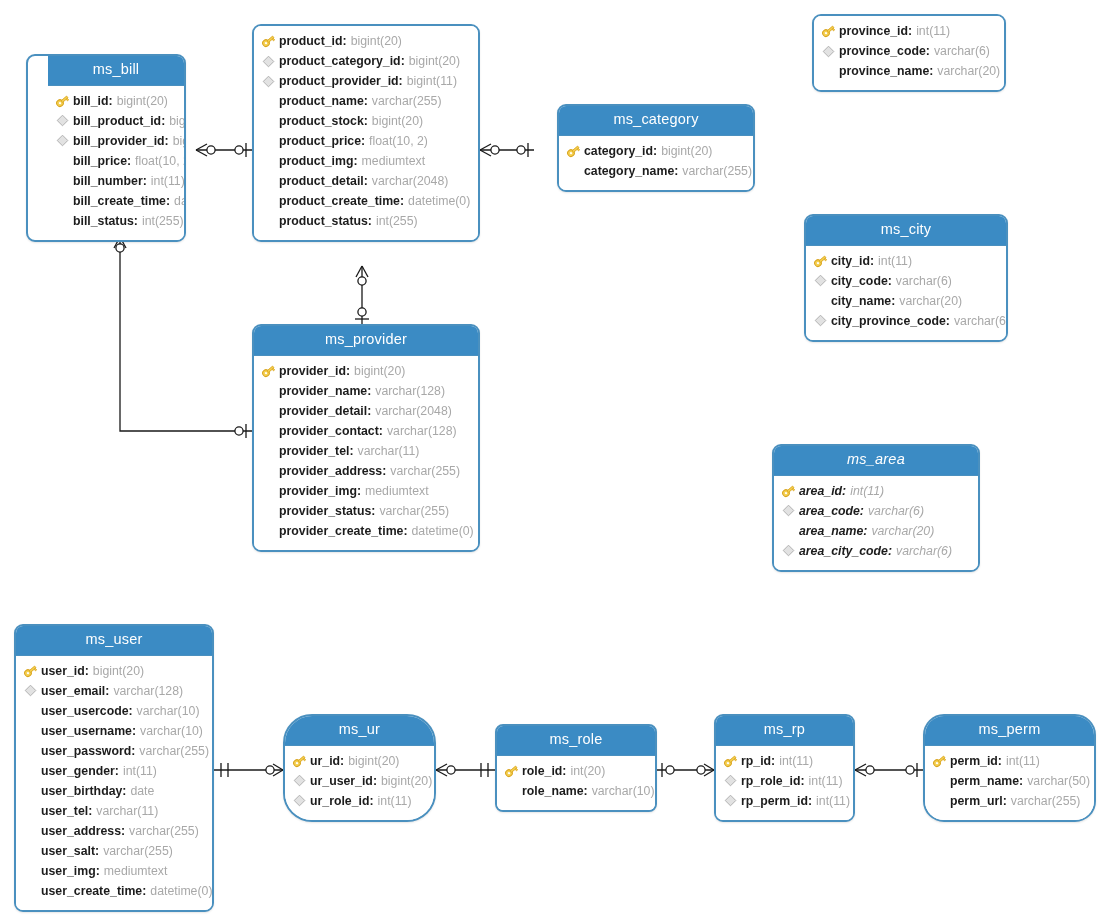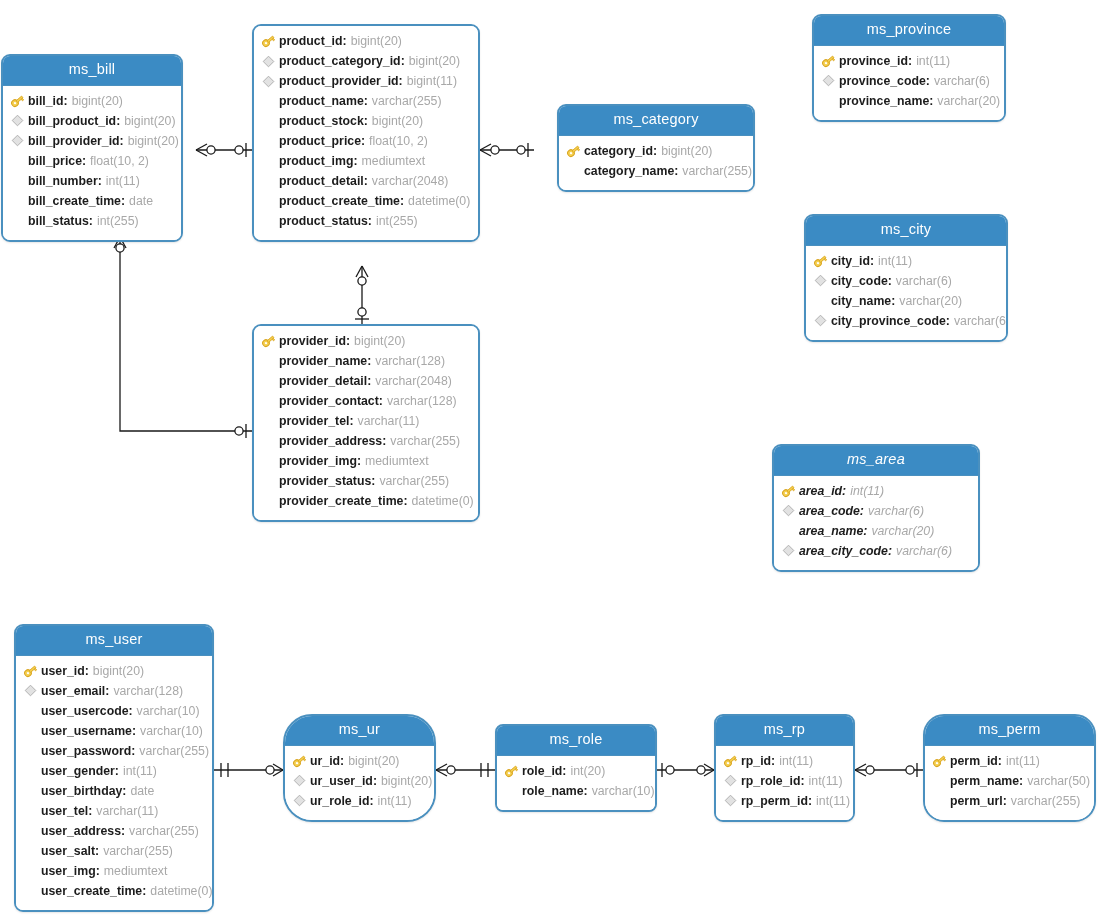--- a/index.html
+++ b/index.html
@@ -180,21 +180,21 @@
       </g>
       <g>
         <circle cx="910" cy="770" r="4.1" fill="#ffffff"></circle>
         <line x1="917" y1="763" x2="917" y2="777"></line>
       </g>
 
     </g>
   </svg>
 
   <div id="entities-layer">
-      <div class="entity" style="left: 1px; top: 54px; width: 182px;">
+      <div class="entity" style="left: 26px; top: 54px; width: 160px; padding-left: 20px;">
         <div class="entity-header">ms_bill</div>
         <div class="entity-body">
           <div class="field-row">
             <span class="field-ico">
               <svg class="keyico" width="15" height="14" viewBox="0 0 15 14">
                 <g transform="rotate(-40 7.5 7)">
                   <circle cx="4.2" cy="7" r="3.3" fill="#f5cf4e" stroke="#d9a520" stroke-width="1"></circle>
                   <circle cx="4.2" cy="7" r="1.15" fill="#ffffff"></circle>
                   <rect x="6.6" y="5.9" width="7.2" height="2.2" fill="#f5cf4e" stroke="#d9a520" stroke-width="0.8"></rect>
                   <rect x="11.4" y="8.0" width="1.5" height="2.1" fill="#f5cf4e" stroke="#d9a520" stroke-width="0.8"></rect>
@@ -352,21 +352,20 @@
           </div>
           <div class="field-row">
             <span class="field-ico"></span>
             <span class="field-name">category_name</span>
             <span class="field-colon">:</span>
             <span class="field-type">varchar(255)</span>
           </div>
         </div>
       </div>
       <div class="entity" style="left: 812px; top: 14px; width: 194px;">
-        <div class="entity-header">ms_province</div>
         <div class="entity-body">
           <div class="field-row">
             <span class="field-ico">
               <svg class="keyico" width="15" height="14" viewBox="0 0 15 14">
                 <g transform="rotate(-40 7.5 7)">
                   <circle cx="4.2" cy="7" r="3.3" fill="#f5cf4e" stroke="#d9a520" stroke-width="1"></circle>
                   <circle cx="4.2" cy="7" r="1.15" fill="#ffffff"></circle>
                   <rect x="6.6" y="5.9" width="7.2" height="2.2" fill="#f5cf4e" stroke="#d9a520" stroke-width="0.8"></rect>
                   <rect x="11.4" y="8.0" width="1.5" height="2.1" fill="#f5cf4e" stroke="#d9a520" stroke-width="0.8"></rect>
                 </g>
@@ -480,20 +479,21 @@
                 <polygon points="6.5,1.2 11.8,6.5 6.5,11.8 1.2,6.5" fill="#e2e2e2" stroke="#b0b0b0" stroke-width="1"></polygon>
               </svg>
             </span>
             <span class="field-name">area_city_code</span>
             <span class="field-colon">:</span>
             <span class="field-type">varchar(6)</span>
           </div>
         </div>
       </div>
       <div class="entity" style="left: 252px; top: 324px; width: 228px;">
+        <div class="entity-header">ms_provider</div>
         <div class="entity-body">
           <div class="field-row">
             <span class="field-ico">
               <svg class="keyico" width="15" height="14" viewBox="0 0 15 14">
                 <g transform="rotate(-40 7.5 7)">
                   <circle cx="4.2" cy="7" r="3.3" fill="#f5cf4e" stroke="#d9a520" stroke-width="1"></circle>
                   <circle cx="4.2" cy="7" r="1.15" fill="#ffffff"></circle>
                   <rect x="6.6" y="5.9" width="7.2" height="2.2" fill="#f5cf4e" stroke="#d9a520" stroke-width="0.8"></rect>
                   <rect x="11.4" y="8.0" width="1.5" height="2.1" fill="#f5cf4e" stroke="#d9a520" stroke-width="0.8"></rect>
                 </g>

